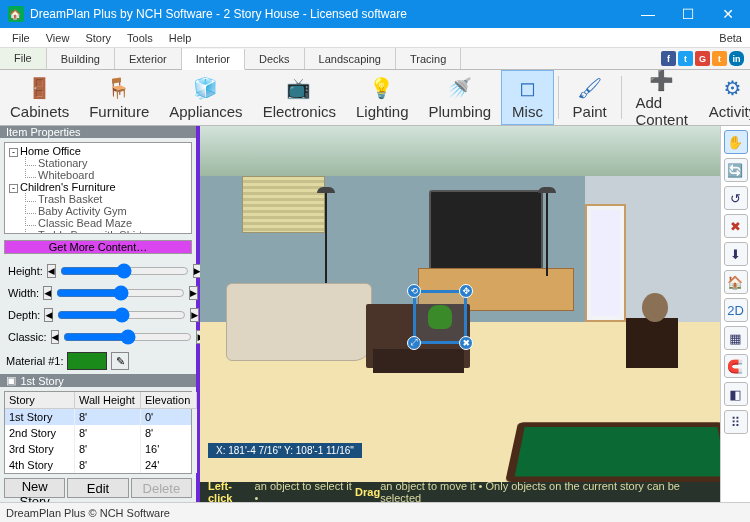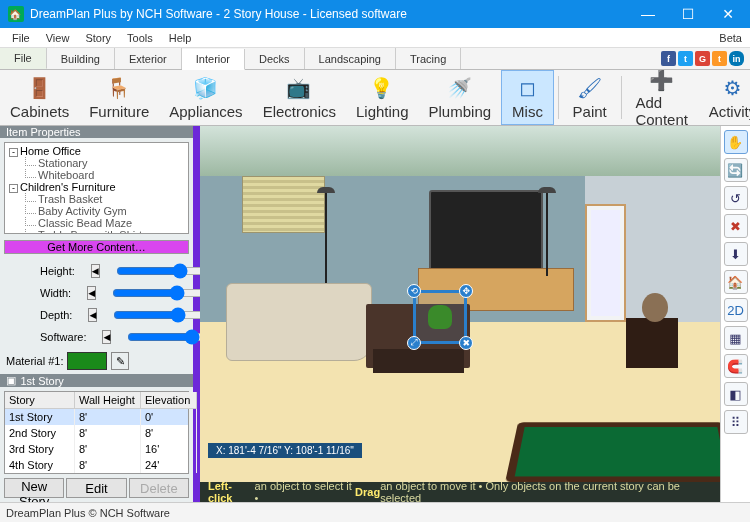--- a/index.html
+++ b/index.html
@@ -24,34 +24,34 @@
 .toolbar { height: 56px; background: #f4f4f4; border-bottom: 1px solid #bbb; display: flex; align-items: stretch; }
 .toolbar .tbtn { display: flex; flex-direction: column; align-items: center; justify-content: center; padding: 2px 10px; cursor: pointer; color: #333; }
 .toolbar .tbtn.sel { background: #cbe7ff; border: 1px solid #7eb4ed; }
 .toolbar .tbtn .ticon { width: 26px; height: 26px; display: flex; align-items: center; justify-content: center; font-size: 20px; color: #2a6db8; }
 .toolbar .tbtn .tlbl { margin-top: 2px; font-size: 15px; }
 .toolbar .sep { width: 1px; background: #ccc; margin: 6px 4px; }
 .toolbar .spacer { flex: 1; }
 
 .main { flex: 1; display: flex; min-height: 0; }
 
-.left-panel { width: 200px; background: #e9eeef; border-right: 7px solid #6d28d9; display: flex; flex-direction: column; }
+.left-panel { width: 200px; background: #e9eeef; border-right: 4px solid #6d28d9; display: flex; flex-direction: column; }
 .panel-header { height: 18px; background: #818b91; color: #fff; padding: 0 6px; display: flex; align-items: center; font-size: 11px; }
 .panel-header .collapse { margin-right: 4px; }
 
 .tree-box { background: #fff; margin: 4px; border: 1px solid #999; height: 130px; overflow: auto; font-size: 11px; padding: 2px; }
 .tree-box .tn { white-space: nowrap; }
 .tree-box .exp { display: inline-block; width: 9px; height: 9px; border: 1px solid #888; text-align: center; line-height: 7px; font-size: 9px; margin-right: 2px; }
 .tree-box .lvl0 { padding-left: 2px; }
 .tree-box .lvl1 { padding-left: 18px; color: #555; }
 .tree-box .lvl1::before { content: ""; display: inline-block; width: 10px; height: 8px; border-left: 1px dotted #999; border-bottom: 1px dotted #999; margin-right: 2px; vertical-align: top; }
 
 .btn-wide { margin: 2px 4px 6px 4px; height: 20px; border: 1px solid #999; background: #d946ef; cursor: pointer; font-size: 11px; }
 
-.slider-row { display: flex; align-items: center; padding: 2px 8px; gap: 16px; margin-left: 32px; }
+.slider-row { display: flex; align-items: center; padding: 2px 8px; gap: 4px; }
 .slider-row label { width: 48px; }
 .slider-row input[type=range] { flex: 1; height: 18px; }
 .slider-row .stepbtn { width: 14px; height: 14px; border: 1px solid #888; background: #eee; display: flex; align-items: center; justify-content: center; cursor: pointer; font-size: 9px; }
 
 .mat-row { display: flex; align-items: center; padding: 4px 6px; gap: 4px; }
 .mat-row .swatch { width: 40px; height: 18px; border: 1px solid #333; }
 .mat-row .tool-icon { width: 18px; height: 18px; border: 1px solid #888; display: flex; align-items: center; justify-content: center; cursor: pointer; }
 .story-grid { margin: 4px; border: 1px solid #999; background: #fff; flex: 1; font-size: 11px; }
 .story-grid .hdr, .story-grid .row { display: grid; grid-template-columns: 70px 66px 56px; }
 .story-grid .hdr div { background: #eee; border-right: 1px solid #ccc; border-bottom: 1px solid #ccc; padding: 2px 4px; }
@@ -224,21 +224,21 @@
           <input type="range" value="50" style="">
           <span class="stepbtn">▶</span>
         </div>
         <div class="slider-row">
           <label>Depth:</label>
           <span class="stepbtn">◀</span>
           <input type="range" value="50" style="">
           <span class="stepbtn">▶</span>
         </div>
         <div class="slider-row">
-          <label>Software:</label>
+          <label>Classic:</label>
           <span class="stepbtn">◀</span>
           <input type="range" value="50" style="">
           <span class="stepbtn">▶</span>
         </div>
       </div>
     <div class="mat-row">
       <span>Material #1:</span>
       <span class="swatch" id="mat-swatch" style="background: rgb(26, 138, 26);"></span>
       <span class="tool-icon">✎</span>
     </div>

